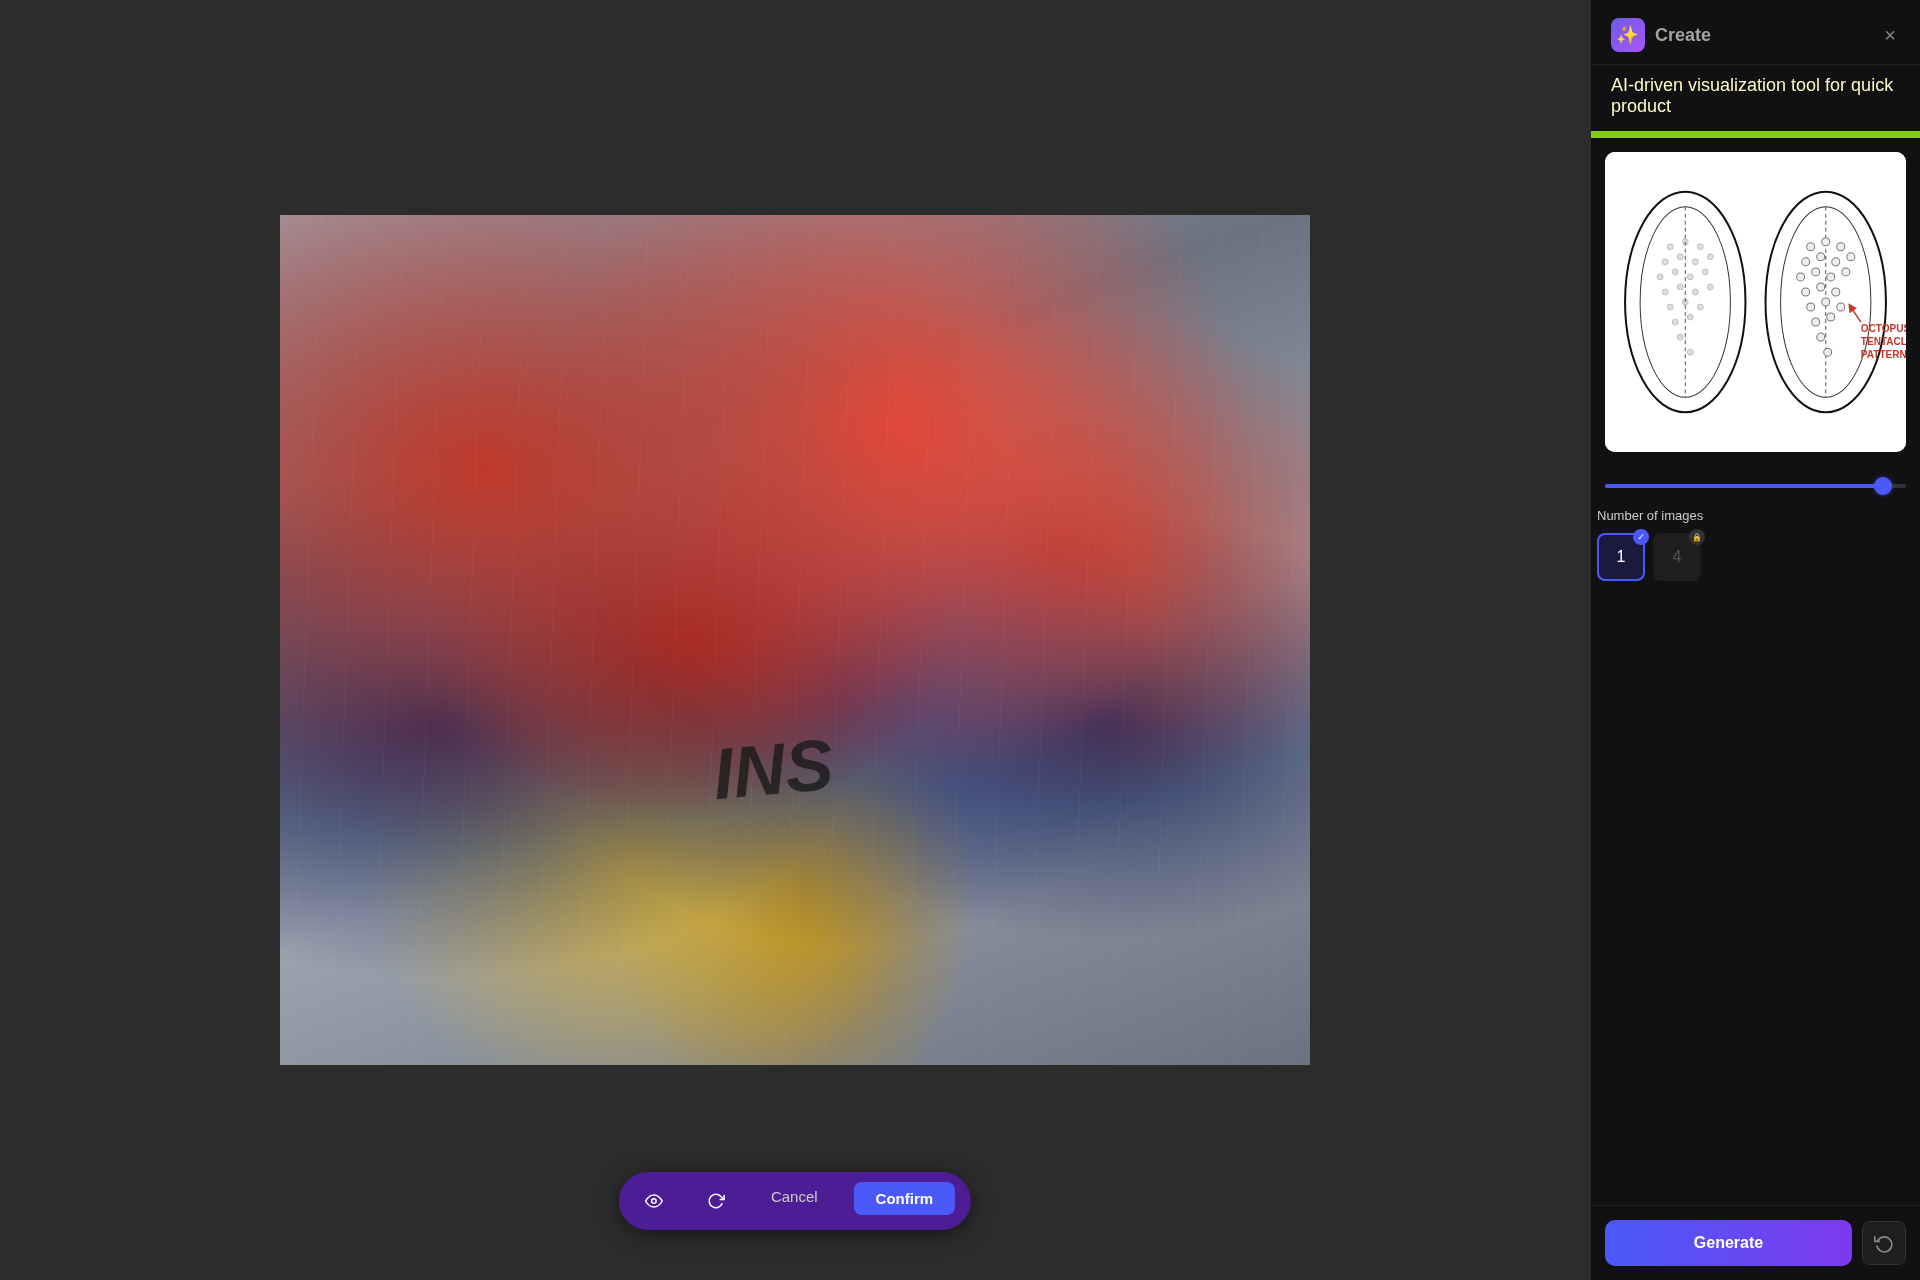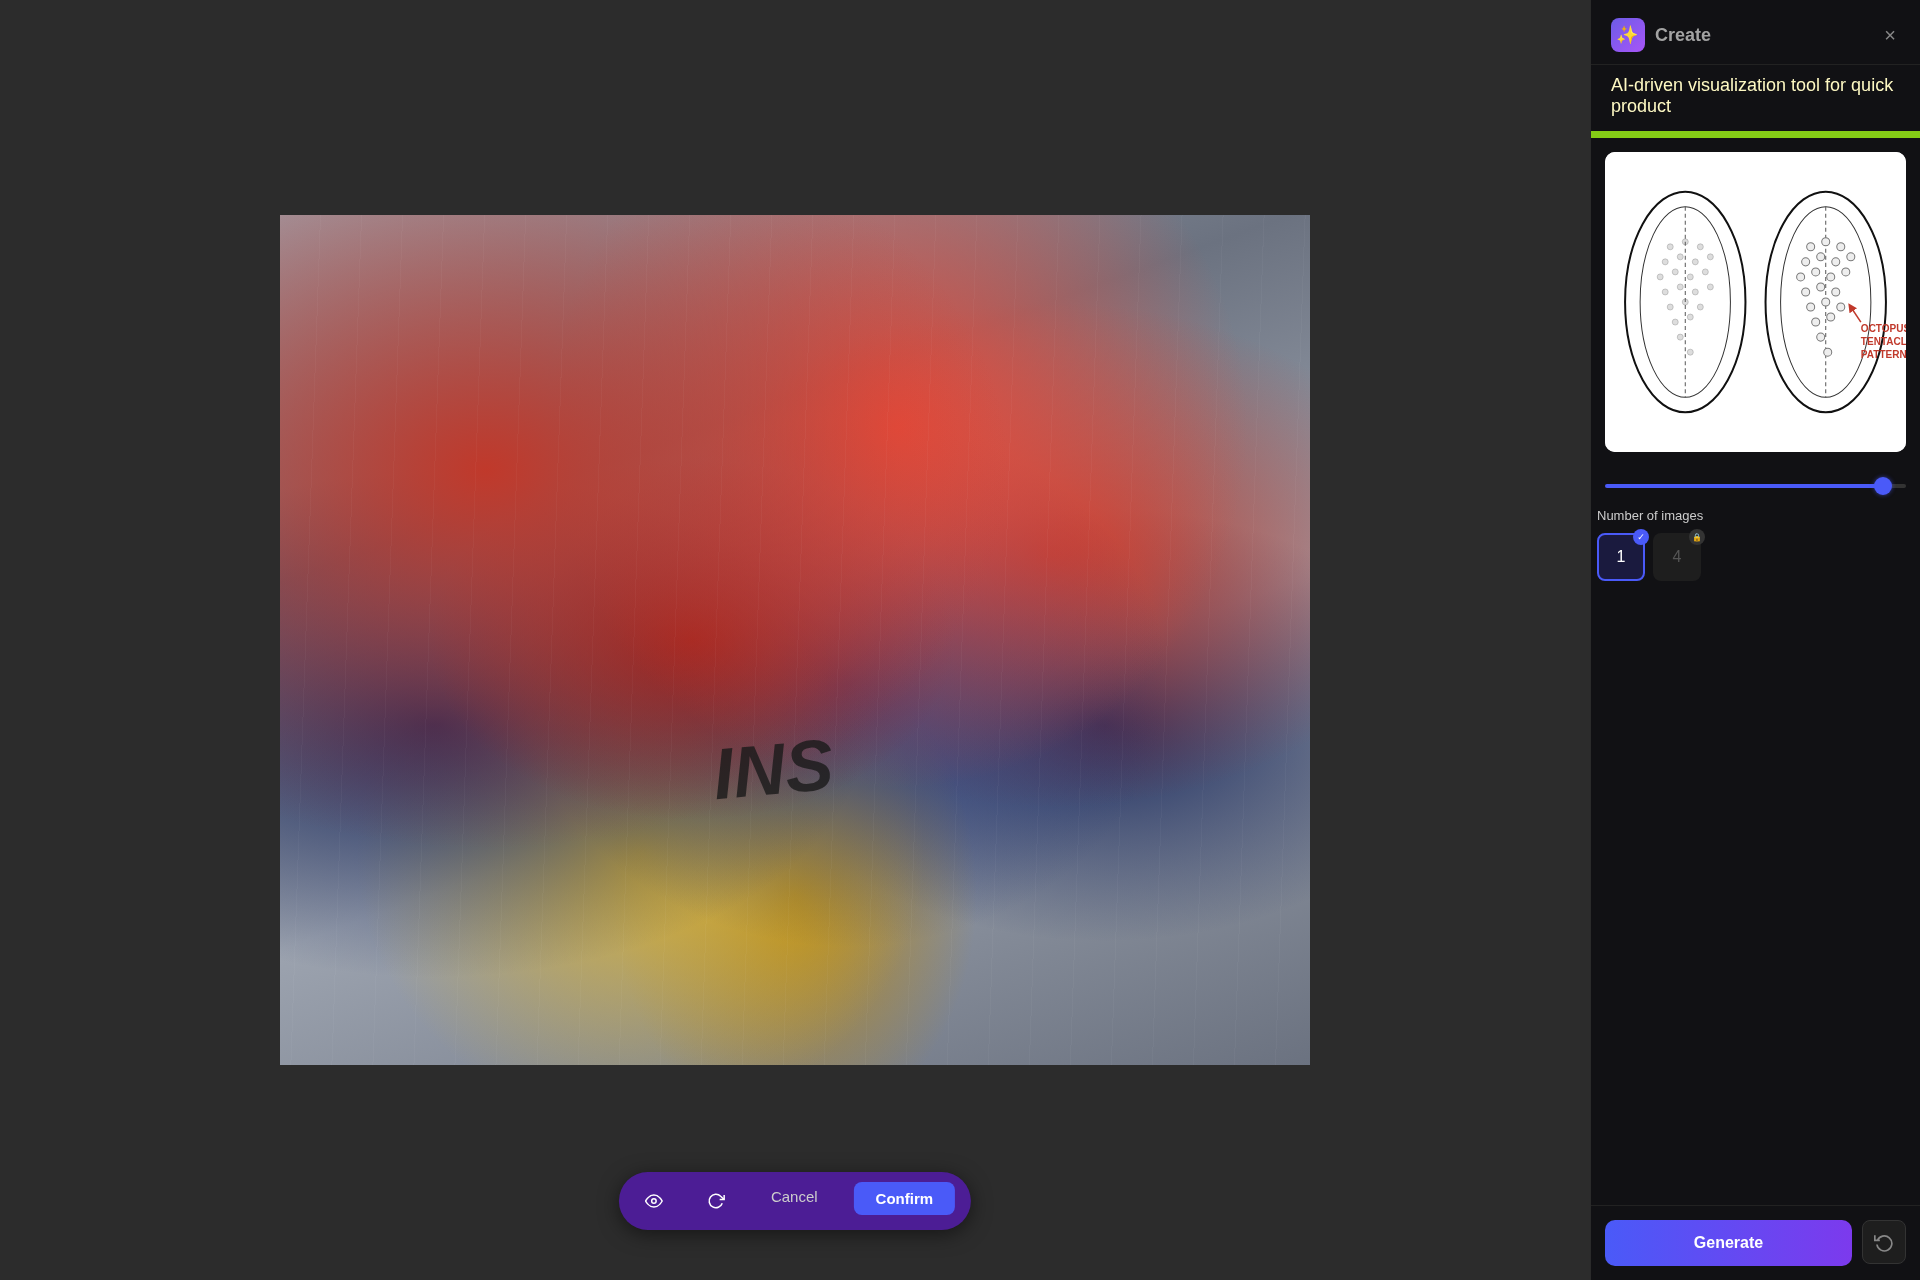--- a/index.html
+++ b/index.html
@@ -318,21 +318,21 @@
       color: #888;
     }
 
     
     .flex-spacer { flex: 1; }
 
     
     .generate-area {
       padding: 14px;
       display: flex;
-      align-items: flex-start;
+      align-items: center;
       gap: 10px;
       border-top: 1px solid #222;
     }
 
     .generate-btn {
       flex: 1;
       background: linear-gradient(90deg, #4a5af8, #7c3aed);
       border: none;
       color: #fff;
       font-size: 16px;

